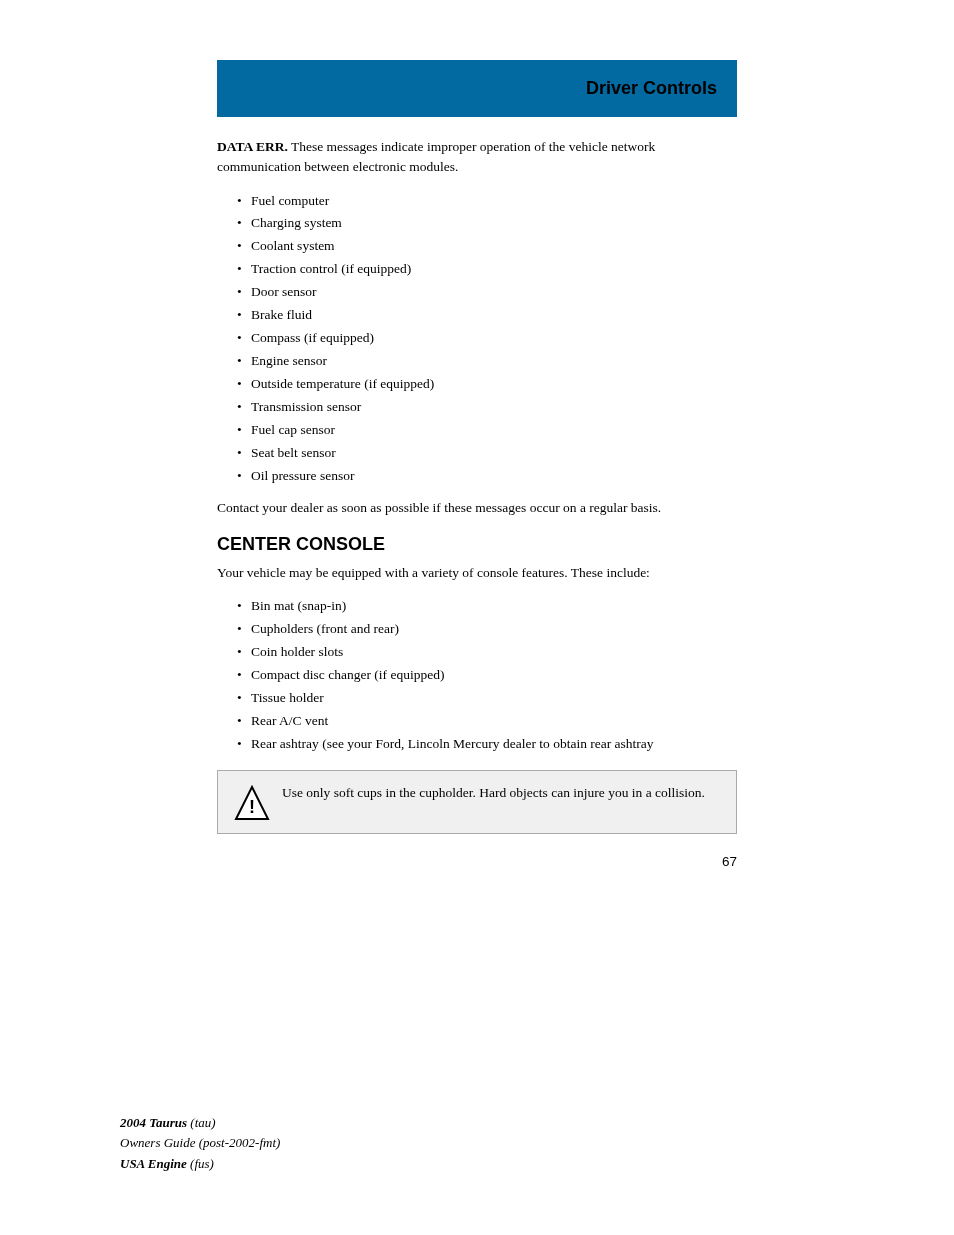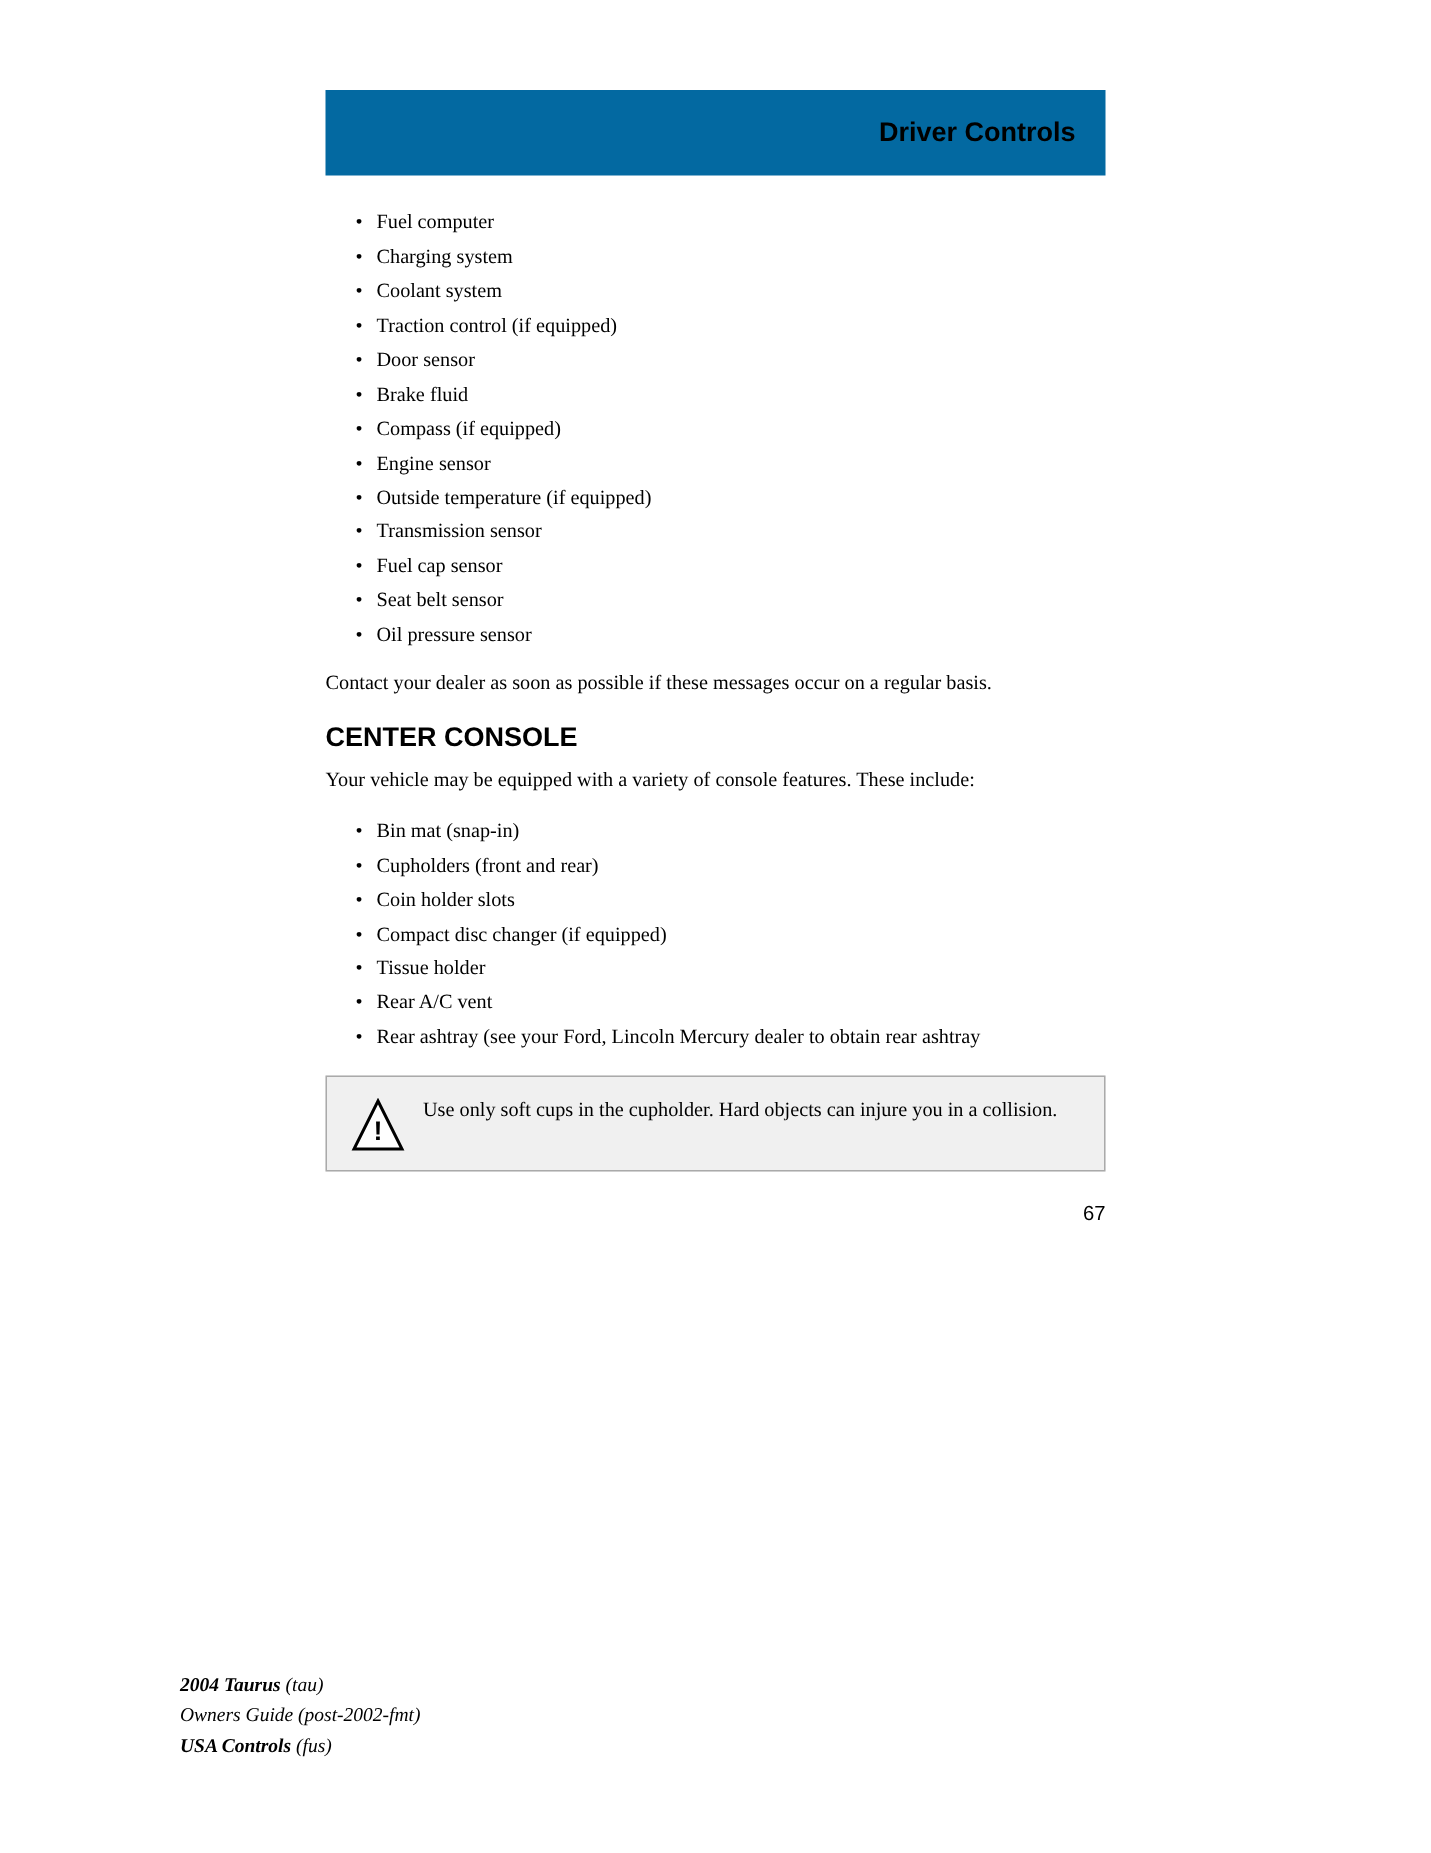--- a/index.html
+++ b/index.html
@@ -146,20 +146,21 @@
 </head>
 <body>
 
 <div class="page-container">
   <div class="content-area">
 
     <div class="header-box">
       <span class="header-title">Driver Controls</span>
     </div>
 
+    <p class="intro-text"><strong>DATA ERR.</strong> These messages indicate improper operation of the vehicle network communication between electronic modules.</p>
 
     <ul class="bullet-list">
       <li><span>Fuel computer</span></li>
       <li><span>Charging system</span></li>
       <li><span>Coolant system</span></li>
       <li><span>Traction control (if equipped)</span></li>
       <li><span>Door sensor</span></li>
       <li><span>Brake fluid</span></li>
       <li><span>Compass (if equipped)</span></li>
       <li><span>Engine sensor</span></li>
@@ -199,17 +200,17 @@
     <p class="page-number">67</p>
 
   </div>
 
   <div class="footer-text">
     <div>
       <span class="bold-italic">2004 Taurus</span><span> (tau)</span>
     </div>
     <div>Owners Guide (post-2002-fmt)</div>
     <div>
-      <span class="bold-italic">USA Controls</span><span> (fus)</span>
+      <span class="bold-italic">USA Engine</span><span> (fus)</span>
     </div>
   </div>
 
 </div>
 
 </body></html>

